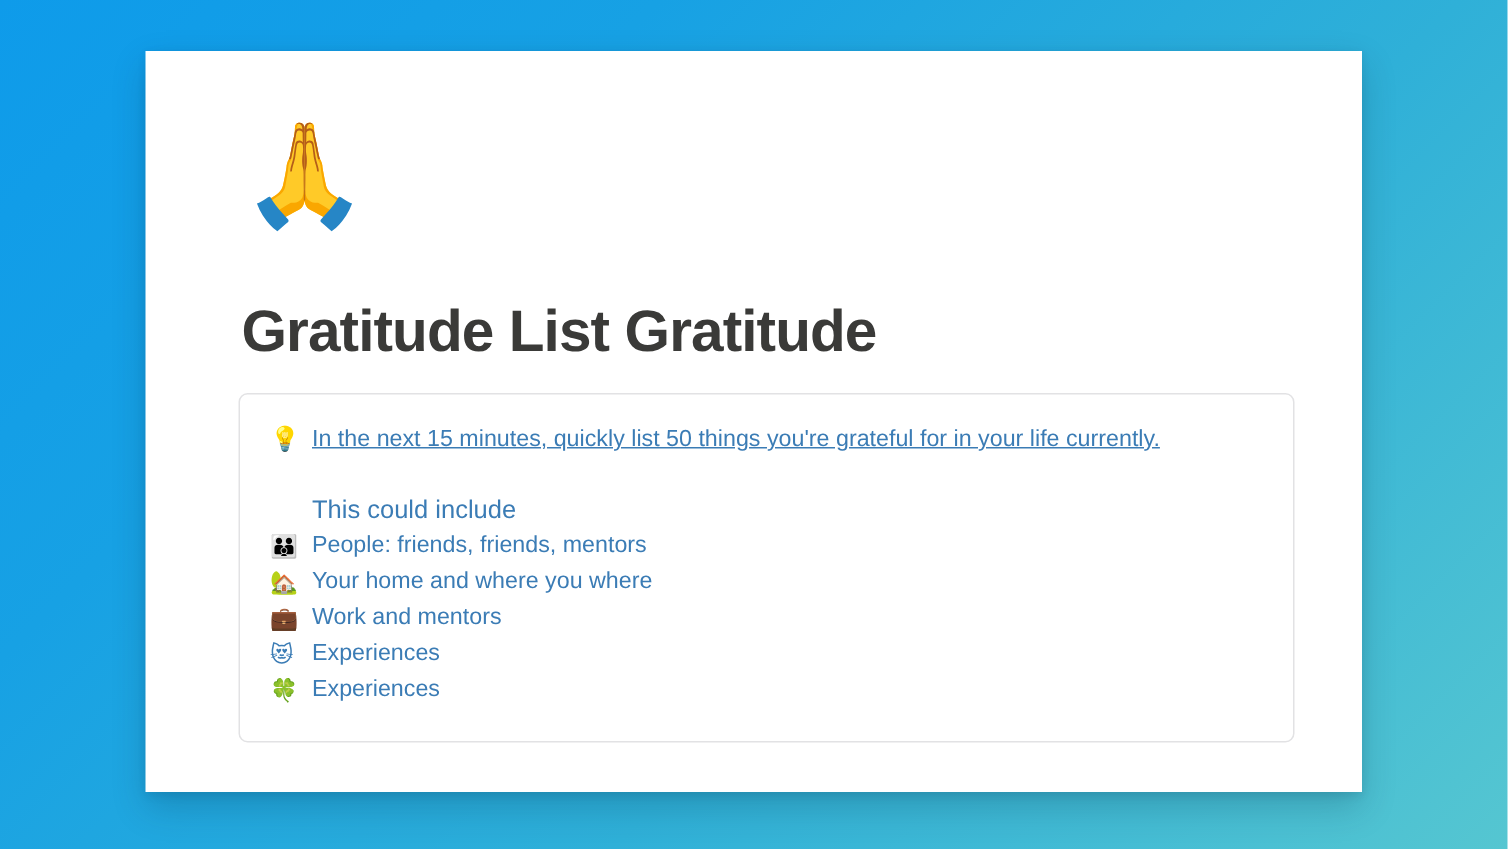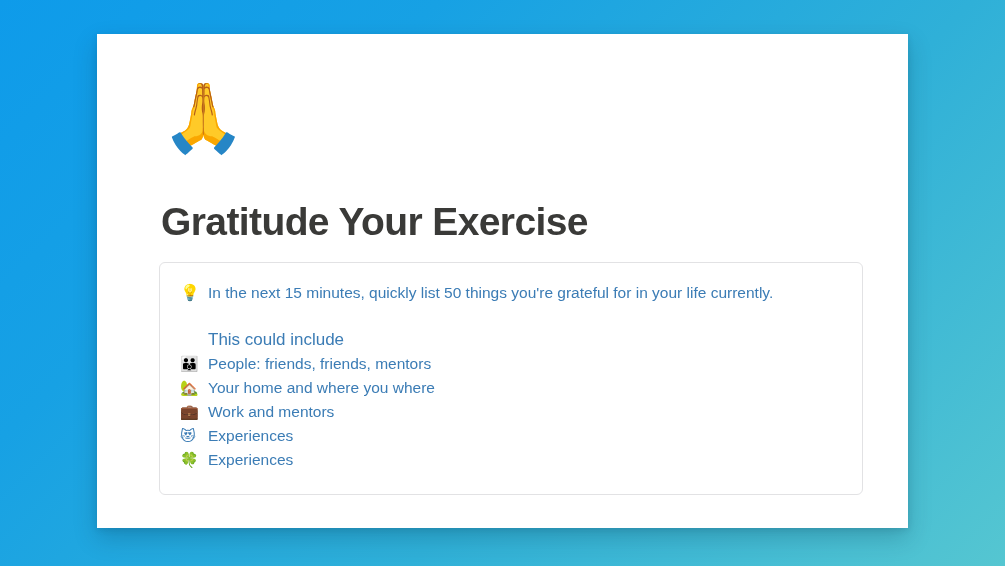--- a/index.html
+++ b/index.html
@@ -94,20 +94,21 @@
     width: 28px;
     font-size: 15px;
     line-height: 24px;
     font-family: "DejaVu Sans", sans-serif;
     text-align: left;
     user-select: none;
   }
 
   .callout-row .txt {
     flex: 1 1 auto;
+    text-decoration: underline;
   }
 
   .intro-row .emoji {
     font-size: 16px;
     position: relative;
     top: 0px;
   }
 
   .spacer-row {
     height: 23px;
@@ -152,21 +153,21 @@
 </head>
 <body>
 
 <div class="viewport">
 
   <div class="doc-card">
     <div class="doc-inner">
 
       <div class="hero-emoji">🙏</div>
 
-      <h1 class="page-title">Gratitude Your Exercise</h1>
+      <h1 class="page-title">Gratitude List Gratitude</h1>
 
       <div class="callout">
 
         <div class="callout-row intro-row">
           <span class="emoji">💡</span>
           <span class="txt">In the next 15 minutes, quickly list 50 things you're grateful for in your life currently.</span>
         </div>
 
         <div class="spacer-row"></div>
 

